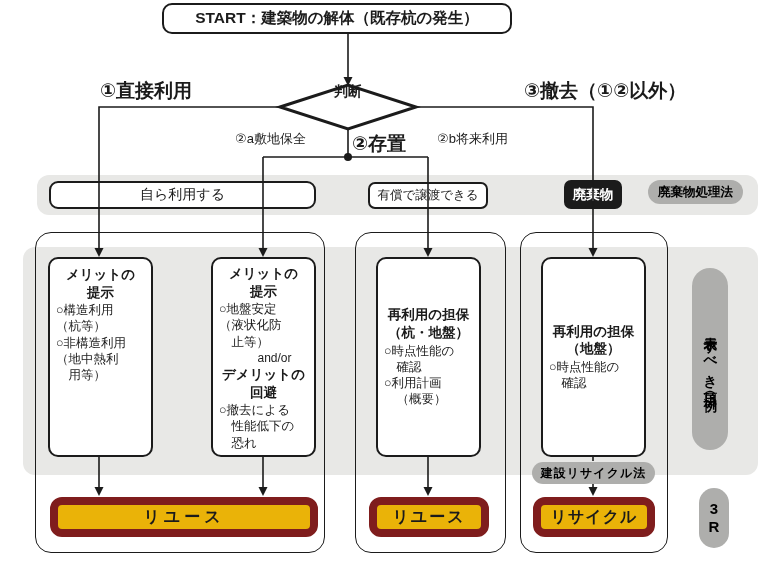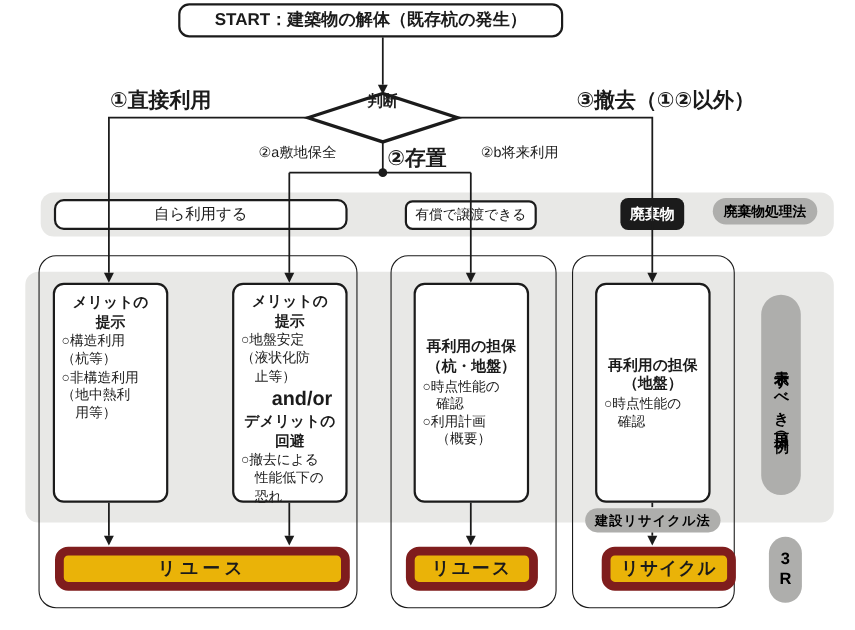--- a/index.html
+++ b/index.html
@@ -10,21 +10,21 @@
   .abs{position:absolute;box-sizing:border-box;}
   
   .band{background:#e8e8e6;border-radius:12px;z-index:1;}
   
   .group{border:1.6px solid #1b1b1b;border-radius:16px;background:transparent;z-index:5;}
   
   .node{background:#ffffff;border:2.8px solid #1b1b1b;border-radius:10px;z-index:10;
         display:flex;flex-direction:column;box-sizing:border-box;}
   .node .bx-title{font-weight:bold;text-align:center;white-space:pre-line;font-size:13.5px;line-height:1.3;}
   .node .bx-body{white-space:pre-line;font-size:12.5px;line-height:1.3;padding-left:6px;margin-top:1px;}
-  .node .bx-mid{font-weight:bold;text-align:center;font-size:18px;line-height:1.35;margin-left:22px;}
+  .node .bx-mid{font-weight:normal;text-align:center;font-size:12px;line-height:1.35;margin-left:22px;}
   
   .startbox{border:2.8px solid #1b1b1b;border-radius:10px;background:#fff;z-index:10;
             display:flex;align-items:center;justify-content:center;font-weight:bold;font-size:15.5px;}
   
   .midbox{background:#fff;border:2.8px solid #1b1b1b;border-radius:9px;z-index:10;
           display:flex;align-items:center;justify-content:center;font-size:14px;}
   .midbox.small{border-width:2.2px;border-radius:7px;font-size:12.5px;}
   .blackbox{background:#1b1b1b;color:#fff;border-radius:7px;z-index:10;font-weight:bold;font-size:13.5px;
             display:flex;align-items:center;justify-content:center;}
   
@@ -123,21 +123,21 @@
   <div class="abs pill" style="left:532px;top:462px;width:123px;height:22px;font-size:12px;letter-spacing:1px;">
     <span>建設リサイクル法</span>
   </div>
 
   <div class="abs result" style="left:50px;top:497px;width:268px;height:40px;">
     <span>リユース</span>
   </div>
   <div class="abs result" style="left:369px;top:497px;width:120px;height:40px;letter-spacing:2px;">
     <span>リユース</span>
   </div>
-  <div class="abs result" style="left:547px;top:497px;width:122px;height:40px;letter-spacing:1px;">
+  <div class="abs result" style="left:533px;top:497px;width:122px;height:40px;letter-spacing:1px;">
     <span>リサイクル</span>
   </div>
 
   <div class="abs pill vpill" style="left:692px;top:268px;width:36px;height:182px;">
     <span>表示すべき項目（例）</span>
   </div>
   <div class="abs pill vpill-upright" style="left:699px;top:488px;width:30px;height:60px;">
     <span>3R</span>
   </div>
 

